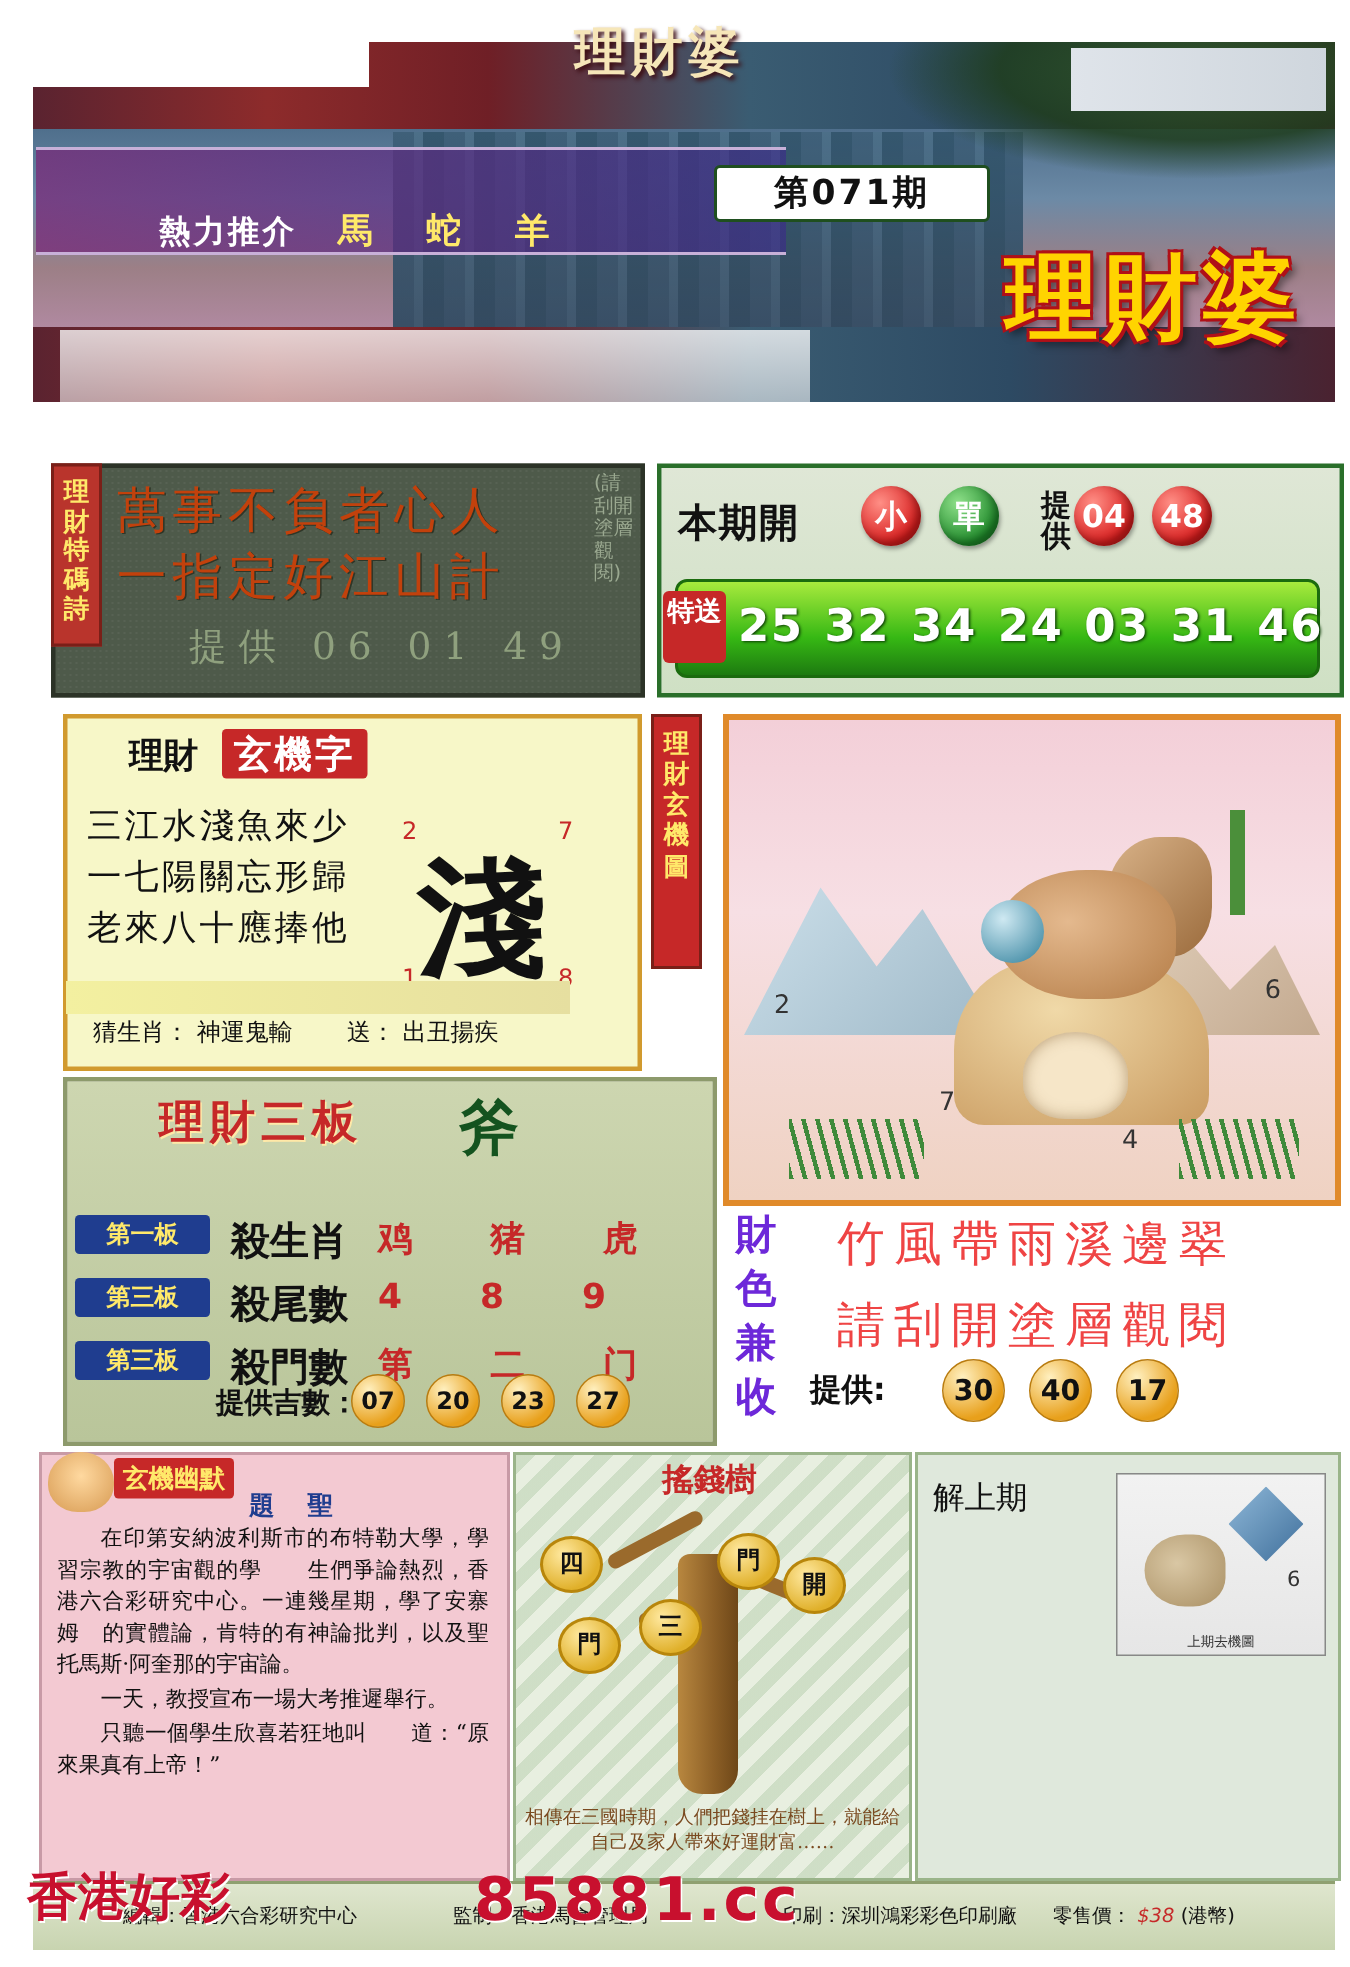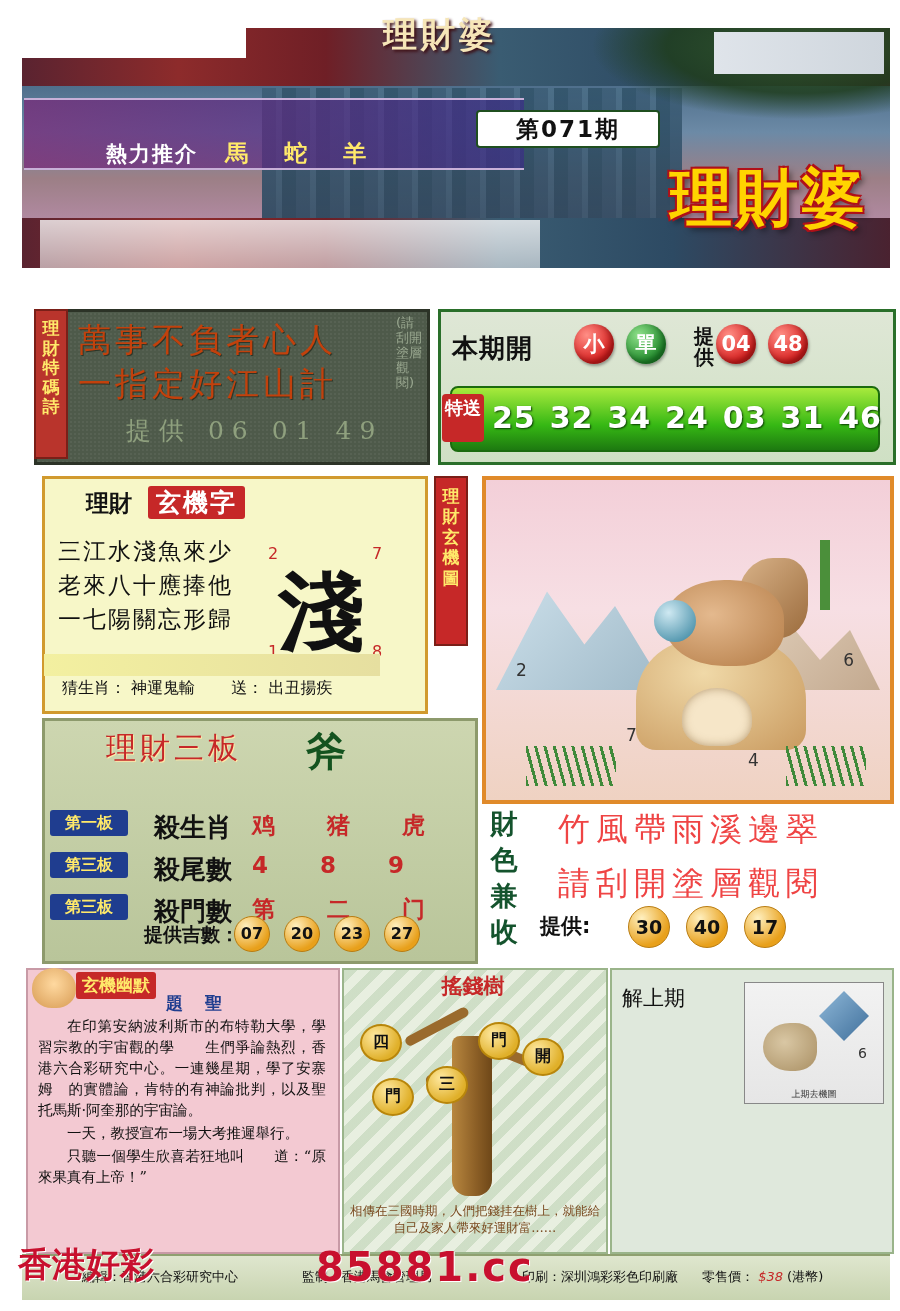--- a/index.html
+++ b/index.html
@@ -92,21 +92,21 @@
   .hotline .r{position:absolute;left:460px;top:0;}
   .hotline .num{color:#111;}
   
   .poem{
     position:absolute;left:28px;top:303px;width:390px;height:150px;
     background:#4e5a4a;border:3px solid #2c3327;
     background-image:radial-gradient(rgba(255,255,255,.05) 1px,transparent 1px);
     background-size:4px 4px;
   }
   .poem-label{
-    position:absolute;left:28px;top:303px;width:34px;height:150px;
+    position:absolute;left:28px;top:303px;width:34px;height:122px;
     background:#b9342c;color:#ffe96a;font-weight:bold;font-size:17px;
     text-align:center;padding-top:8px;box-sizing:border-box;line-height:1.15;
     font-family:"DejaVu Sans", sans-serif;border:2px solid #7a1f18;
   }
   .poem-l1,.poem-l2{
     position:absolute;left:72px;width:310px;font-size:33px;color:#c2410c;
     font-weight:normal;letter-spacing:4px;text-shadow:1px 1px 0 #2e3628;
     font-family:"DejaVu Serif", serif;
   }
   .poem-l1{top:312px;}
@@ -255,30 +255,30 @@
   .pic-num.p6{right:36px;top:170px;}
   .pic-num.p7{left:140px;top:245px;}
   .pic-num.p4{left:262px;top:270px;}
   
   .sanban{
     position:absolute;left:36px;top:712px;width:430px;height:240px;
     background:linear-gradient(180deg,#cdd6b0,#b9c59a);
     border:3px solid #8d9a6c;
   }
   .sb-title{
-    position:absolute;left:100px;top:722px;font-size:30px;font-weight:normal;color:#c62828;
+    position:absolute;left:100px;top:722px;font-size:30px;font-weight:bold;color:#c62828;
     font-family:"DejaVu Sans", sans-serif;letter-spacing:4px;
     text-shadow:1px 1px 0 #ffe9a8;
   }
   .sb-axe{
     position:absolute;left:300px;top:718px;font-size:40px;font-weight:bold;color:#14531f;
     font-family:"DejaVu Serif", serif;
   }
   .sb-tag{
-    position:absolute;left:44px;width:78px;height:26px;background:#1f3d8f;
+    position:absolute;left:44px;width:90px;height:26px;background:#1f3d8f;
     color:#ffe96a;font-size:16px;font-weight:bold;text-align:center;line-height:26px;
     font-family:"DejaVu Sans", sans-serif;border-radius:3px;
   }
   .sb-name{position:absolute;left:148px;font-size:26px;font-weight:bold;color:#111;font-family:"DejaVu Sans", sans-serif;}
   .sb-val{position:absolute;left:246px;font-size:23px;font-weight:bold;color:#c62828;font-family:"DejaVu Sans", sans-serif;letter-spacing:22px;}
   .r1{top:804px;} .r2{top:846px;} .r3{top:888px;}
   .sb-jishu-label{
     position:absolute;left:138px;top:916px;font-size:19px;font-weight:bold;color:#111;
     font-family:"DejaVu Sans", sans-serif;
   }
@@ -290,21 +290,21 @@
     background:radial-gradient(circle at 32% 28%,#fff0c0,#e8a01b 70%);
     color:#111;font-weight:bold;font-size:16px;text-align:center;line-height:34px;
     font-family:"DejaVu Sans", sans-serif;border:1px solid #b97c10;
   }
   
   .poem2{
     position:absolute;left:476px;top:796px;width:404px;height:156px;
   }
   .p2-side{
     position:absolute;left:478px;top:800px;width:40px;font-size:27px;font-weight:bold;
-    color:#14532d;line-height:36px;font-family:"DejaVu Serif", serif;text-align:center;
+    color:#6d28d9;line-height:36px;font-family:"DejaVu Serif", serif;text-align:center;
   }
   .p2-l1,.p2-l2{
     position:absolute;left:552px;width:348px;font-size:32px;color:#ef4444;
     letter-spacing:6px;font-family:"DejaVu Serif", serif;
   }
   .p2-l1{top:802px;}
   .p2-l2{top:856px;}
   .p2-foot{
     position:absolute;left:534px;top:906px;font-size:21px;font-weight:bold;color:#111;
     font-family:"DejaVu Sans", sans-serif;
@@ -475,22 +475,22 @@
     <span>46</span>
   </div>
 
   <div class="xuanji"></div>
   <div class="xj-top">
     <span>理財</span>
     <span class="tag">玄機字</span>
   </div>
   <div class="xj-lines">
     <div>三江水淺魚來少</div>
+    <div>一七陽關忘形歸</div>
     <div>老來八十應捧他</div>
-    <div>一七陽關忘形歸</div>
   </div>
   <div class="xj-big">淺</div>
   <div class="xj-c n1">2</div>
   <div class="xj-c n2">7</div>
   <div class="xj-c n3">1</div>
   <div class="xj-c n4">8</div>
   <div class="xj-mask"></div>
   <div class="xj-foot">
     <span>猜生肖：</span>
     <span>神運鬼輸</span>

